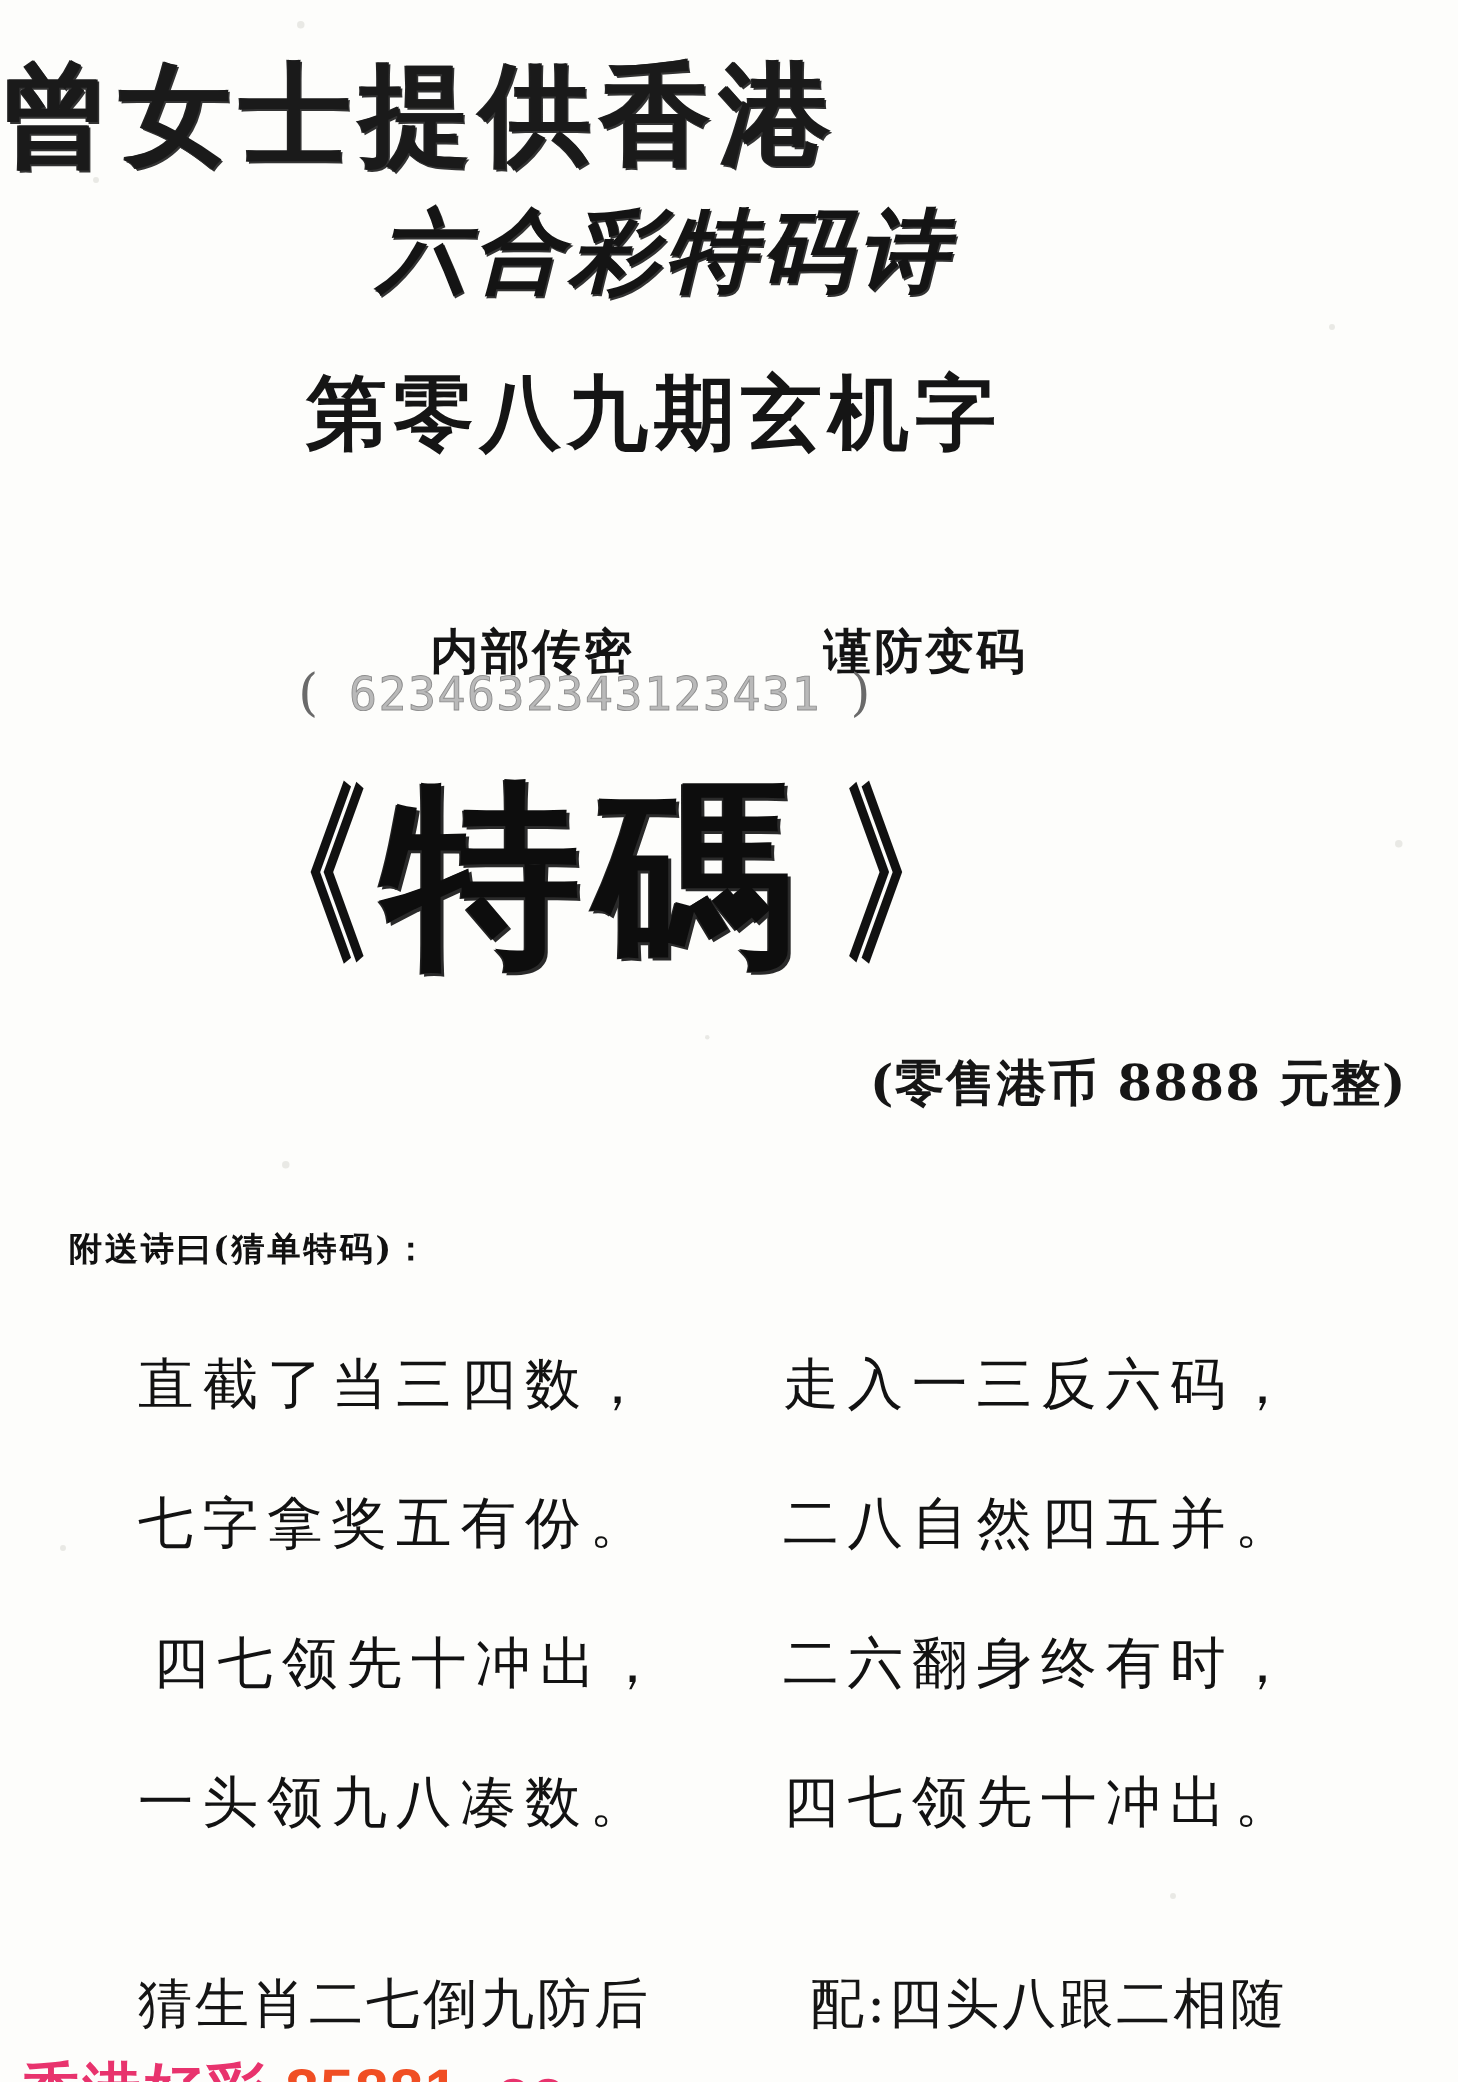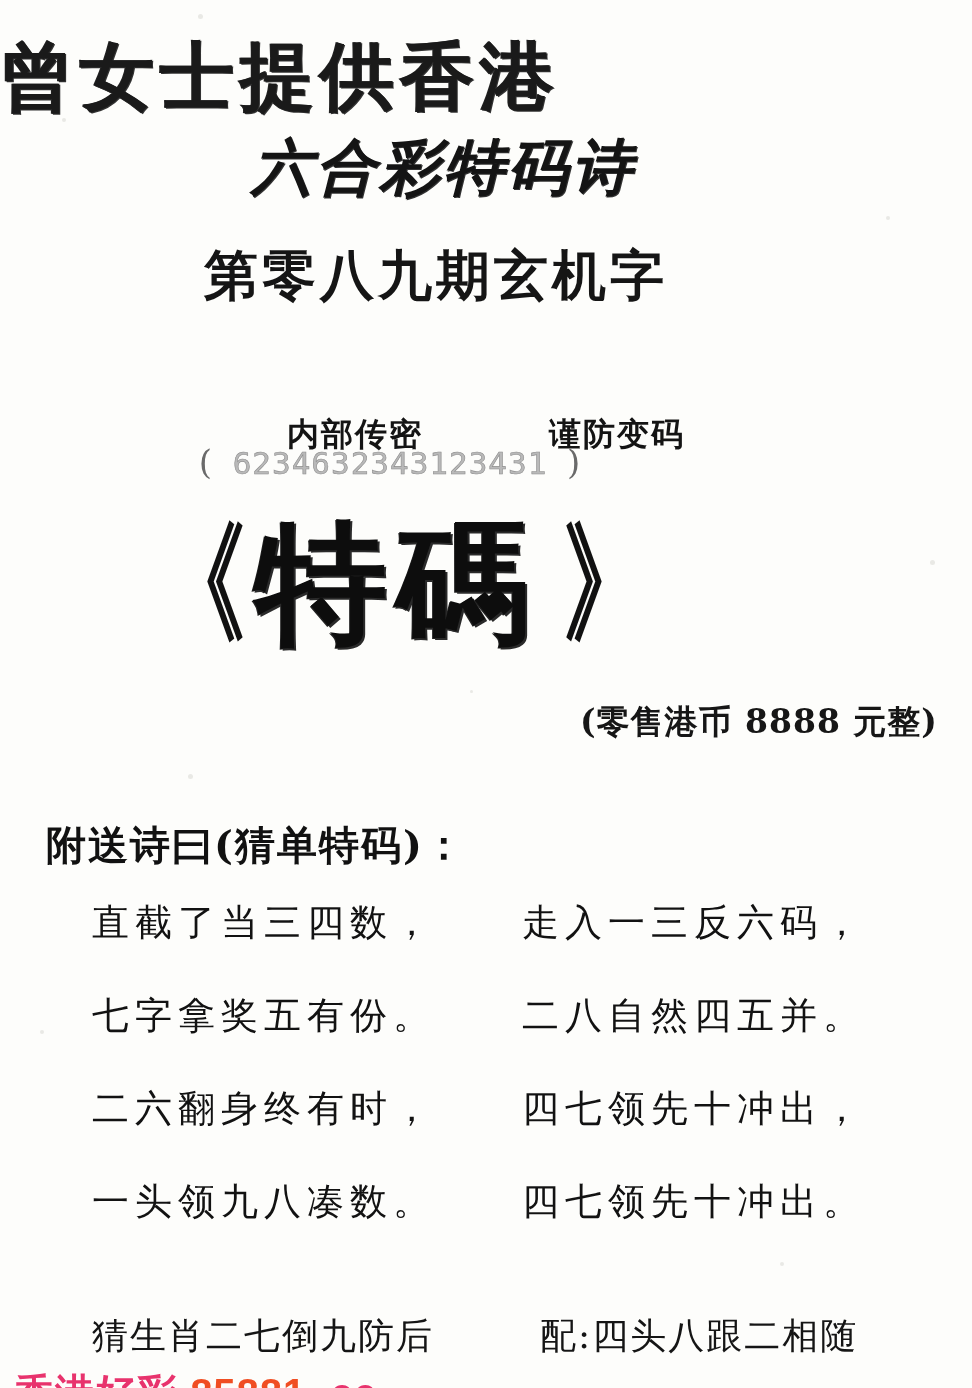--- a/index.html
+++ b/index.html
@@ -137,21 +137,21 @@
     color: #161616;
     font-weight: bold;
     letter-spacing: 1px;
     white-space: nowrap;
   }
 
   .poem-head {
     position: absolute;
     top: 818px;
     left: 46px;
-    font-size: 40px;
+    font-size: 22px;
     font-weight: bold;
     color: #111;
     letter-spacing: 2px;
     white-space: nowrap;
   }
 
   .poem-grid {
     position: absolute;
     top: 898px;
     left: 70px;
@@ -243,22 +243,22 @@
   <div class="poem-grid">
     <div class="poem-row">
       <div class="poem-cell left">直截了当三四数，</div>
       <div class="poem-cell right">走入一三反六码，</div>
     </div>
     <div class="poem-row">
       <div class="poem-cell left">七字拿奖五有份。</div>
       <div class="poem-cell right">二八自然四五并。</div>
     </div>
     <div class="poem-row">
+      <div class="poem-cell right">四七领先十冲出，</div>
       <div class="poem-cell left">二六翻身终有时，</div>
-      <div class="poem-cell right">四七领先十冲出，</div>
     </div>
     <div class="poem-row">
       <div class="poem-cell left">一头领九八凑数。</div>
       <div class="poem-cell right">四七领先十冲出。</div>
     </div>
   </div>
 
   <div class="footer">
     <span class="f-left">猜生肖二七倒九防后</span>
     <span class="f-mid">配:四头八跟二相随</span>

